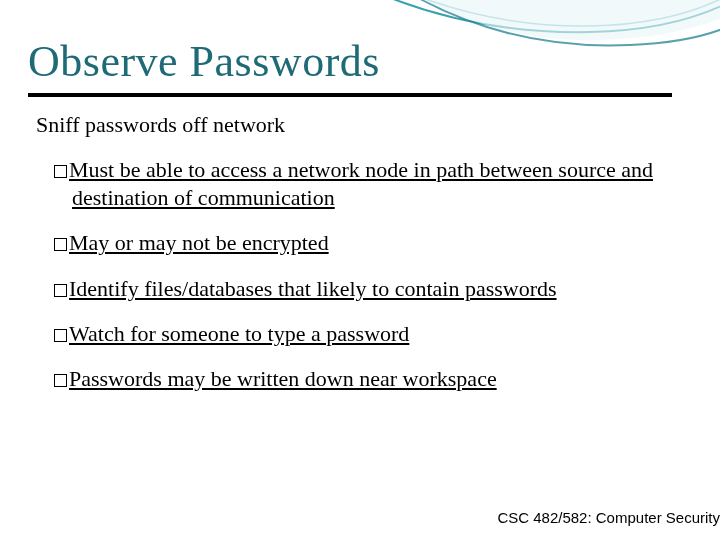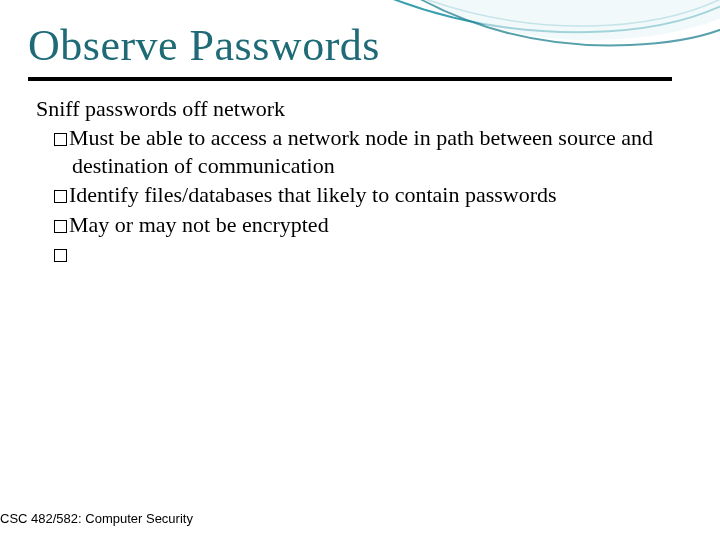--- a/index.html
+++ b/index.html
@@ -13,21 +13,21 @@
     position: absolute;
     top: -40px;
     right: -30px;
     width: 420px;
     height: 180px;
     pointer-events: none;
   }
   .title {
     font-size: 44px;
     color: #1e6a77;
-    padding: 20px 0 6px 28px;
+    padding: 36px 0 6px 28px;
     font-weight: normal;
     letter-spacing: 0.5px;
   }
   .title-rule {
     height: 4px;
     background: #000;
     margin: 0 48px 14px 28px;
   }
   .content {
     padding: 0 30px 0 30px;
@@ -35,37 +35,38 @@
     line-height: 1.28;
     color: #000;
   }
   .topic {
     margin-top: 4px;
     padding-left: 6px;
   }
   .sub {
     padding-left: 42px;
     text-indent: -18px;
-    margin-top: 1px;
+    margin-top: 17px;
+    text-decoration: underline;
   }
   .box {
     display: inline-block;
     width: 13px;
     height: 13px;
     border: 1.6px solid #000;
     margin-right: 2px;
     vertical-align: -1px;
   }
   .footer {
     position: absolute;
     bottom: 14px;
     width: 100%;
-    text-align: left;
+    text-align: right;
     font-family: Arial, sans-serif;
-    font-size: 13px;
+    font-size: 15px;
     color: #000;
   }
 </style>
 </head>
 <body>
 
 <svg class="swoosh" viewBox="0 0 420 180">
   <path d="M0,10 Q120,75 260,72 Q360,70 420,30" stroke="#3aa0af" stroke-width="2" fill="none"></path>
   <path d="M10,0 Q130,68 260,66 Q360,64 420,22" stroke="#8fcbd4" stroke-width="1.5" fill="none"></path>
   <path d="M30,0 Q150,92 300,85 Q380,82 420,55" stroke="#2e8a97" stroke-width="2" fill="none" opacity="0.8"></path>
@@ -73,21 +74,22 @@
 </svg>
 
 <h1 class="title">Observe Passwords</h1>
 <div class="title-rule"></div>
 
 <div class="content">
 
   <div class="topic">Sniff passwords off network</div>
   <div class="sub"><span class="box"></span><span>Must be able to access a network node in path between source and destination of communication</span></div>
 
+  <div class="sub"><span class="box"></span><span>May or may not be encrypted</span></div>
   <div class="sub"><span class="box"></span><span>Identify files/databases that likely to contain passwords</span></div>
-  <div class="sub"><span class="box"></span><span>May or may not be encrypted</span></div>
 
-  <div class="sub"><span class="box"></span></div>
+  <div class="sub"><span class="box"></span><span>Watch for someone to type a password</span></div>
 
+  <div class="sub"><span class="box"></span><span>Passwords may be written down near workspace</span></div>
 
 </div>
 
 <div class="footer">CSC 482/582: Computer Security</div>
 
 </body></html>

